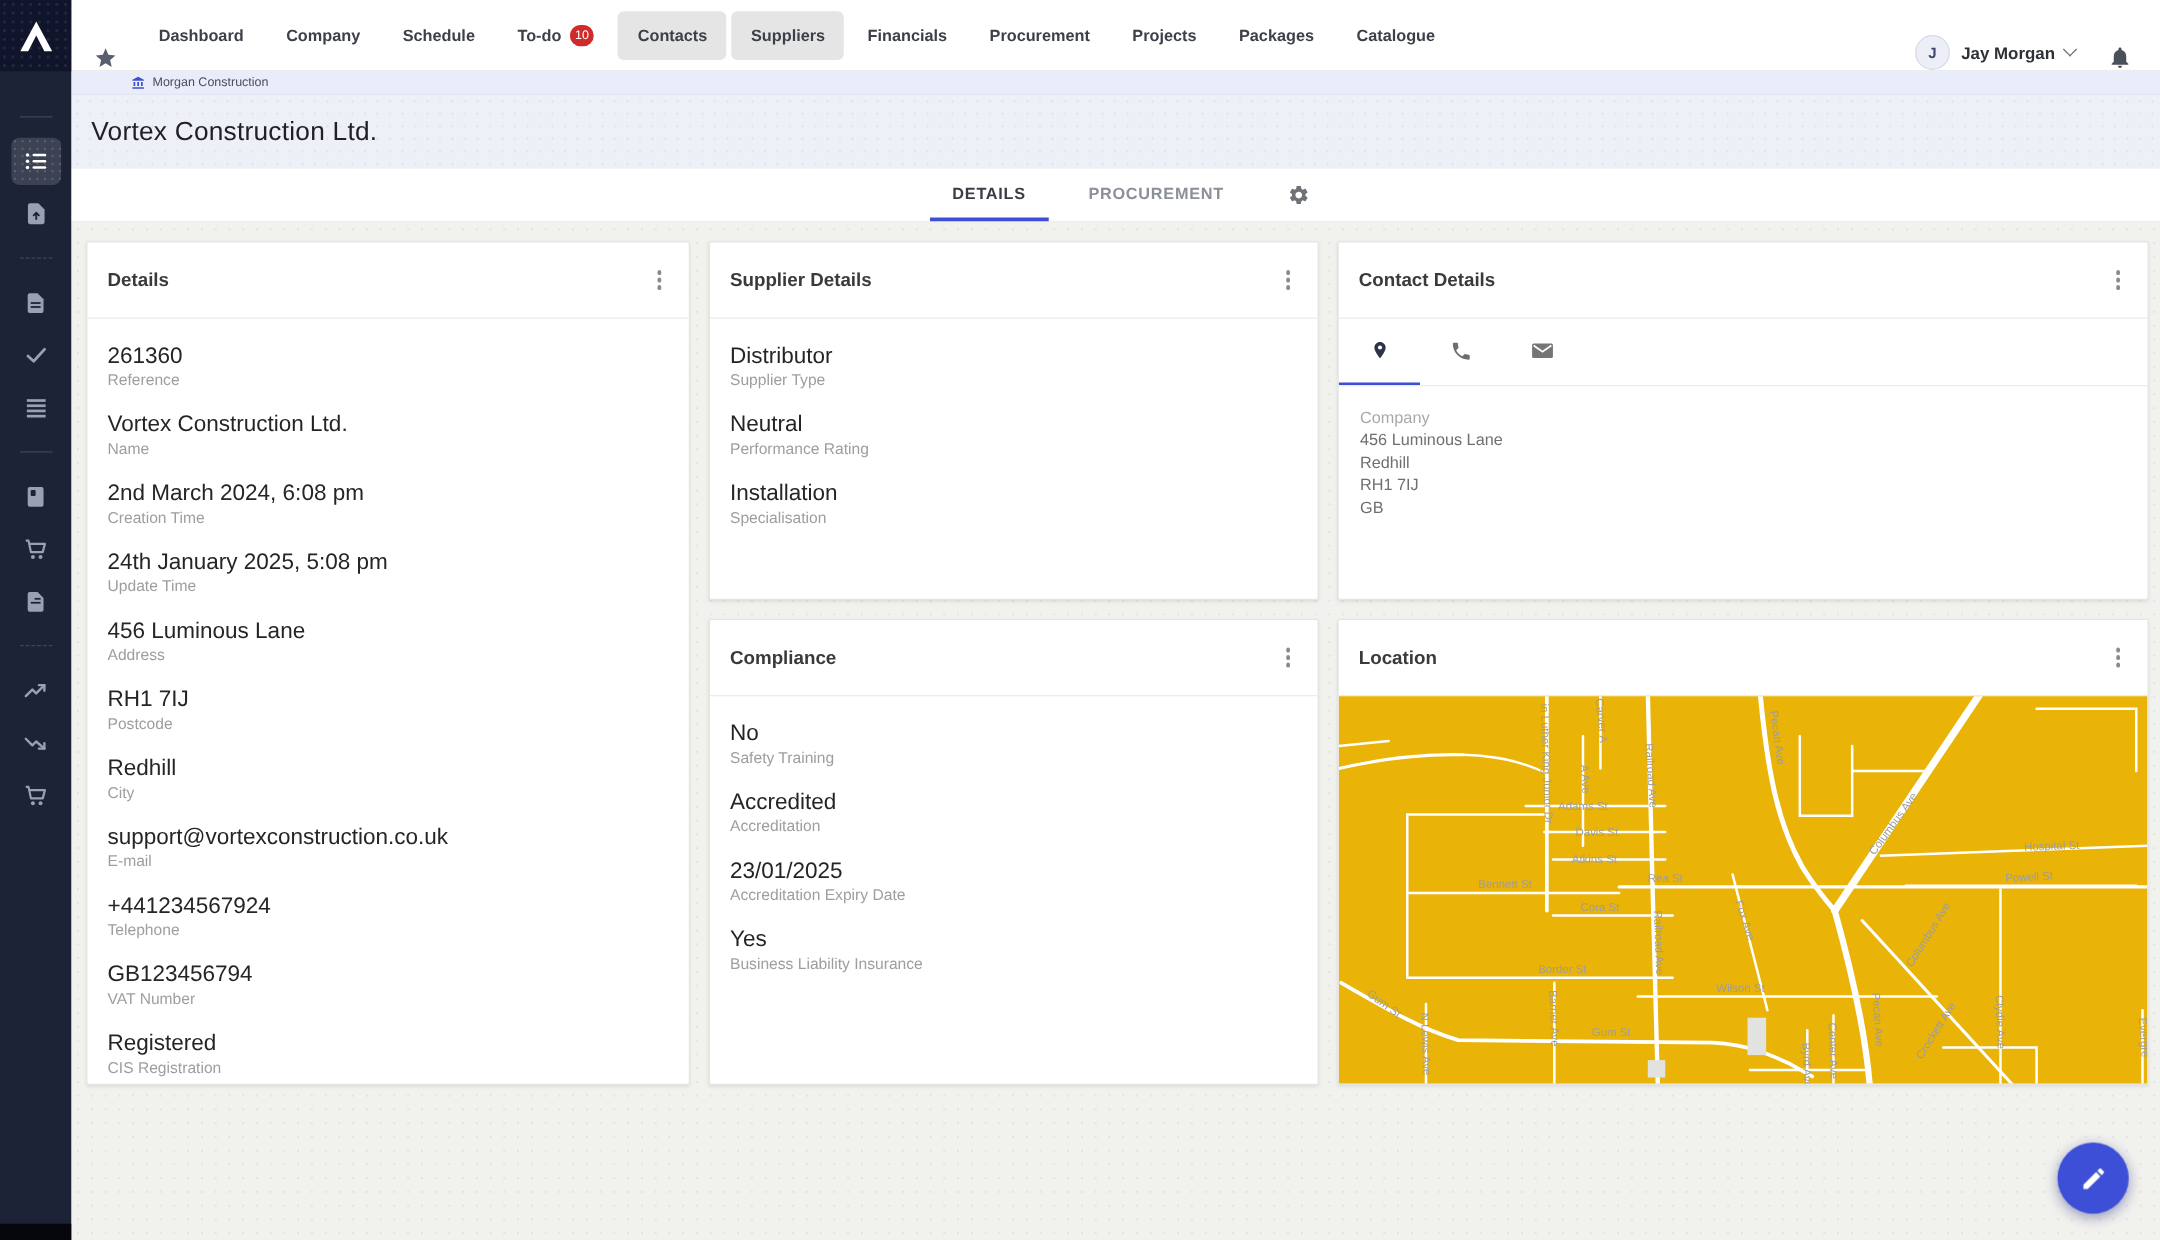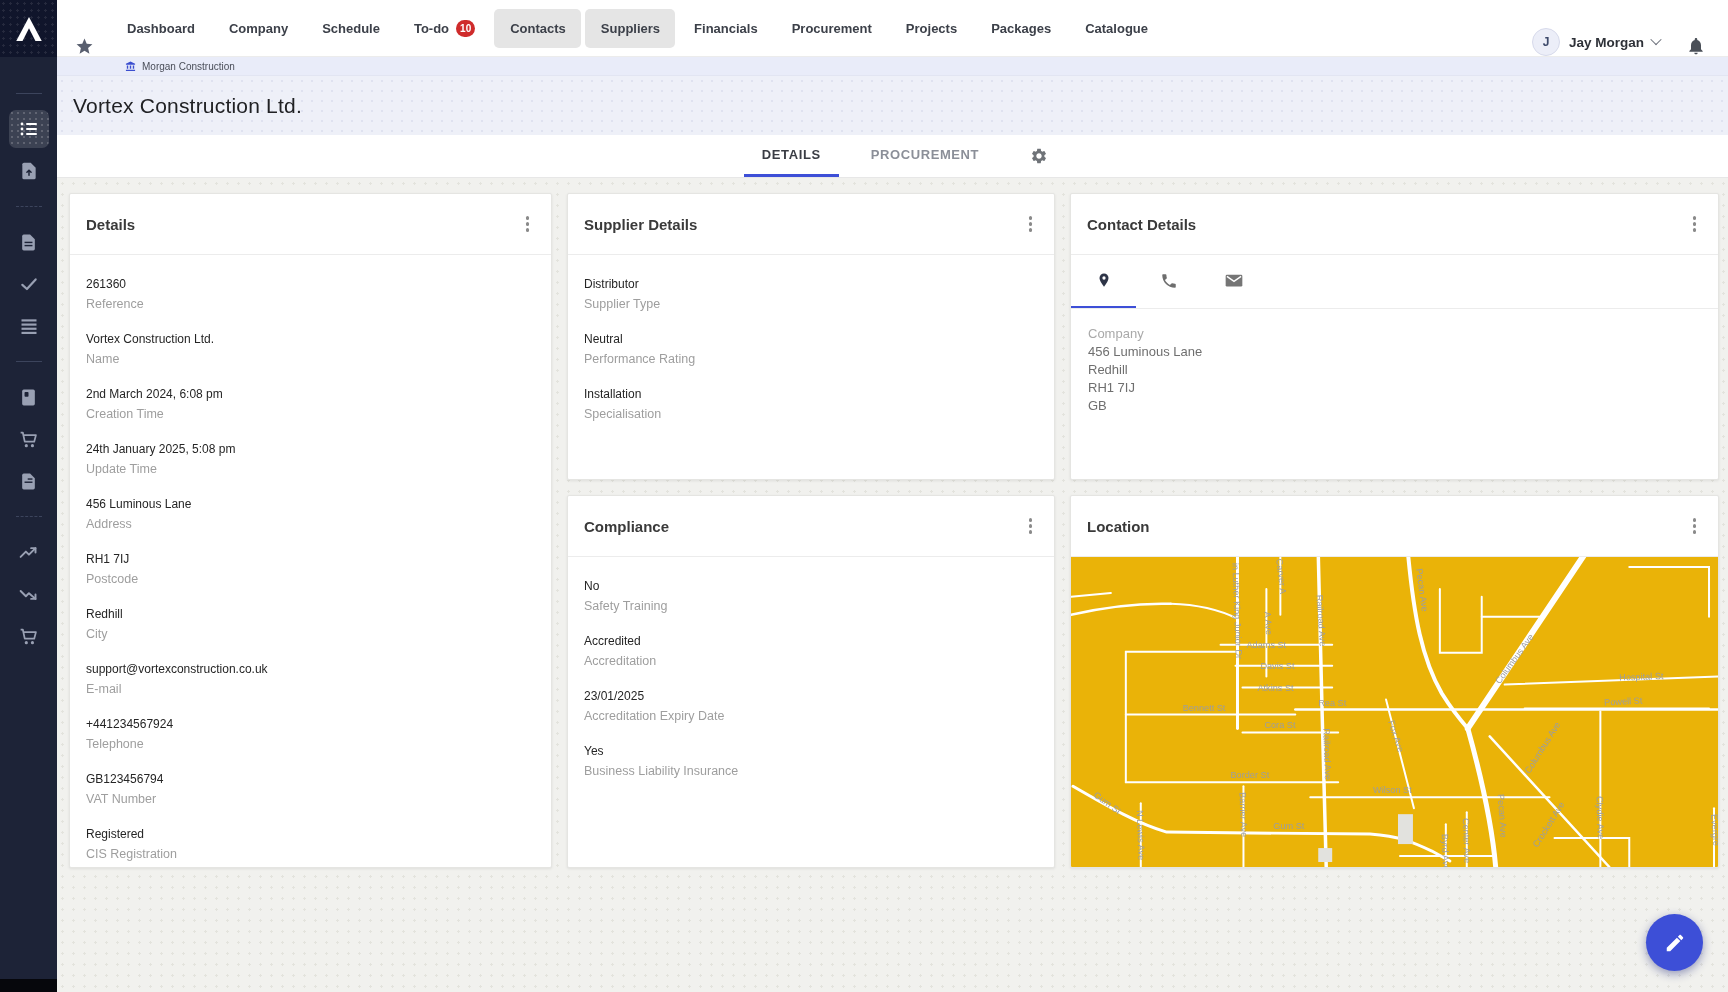--- a/index.html
+++ b/index.html
@@ -23,30 +23,30 @@
 
   
   .main { flex:1; display:flex; flex-direction:column; height:992px; }
 
   
   .header { height:57px; background:#ffffff; display:flex; align-items:flex-end; padding:0 22px 0 18px; border-bottom:1px solid #ececec; }
   .star-btn { margin-right:16px; cursor:pointer; display:flex; }
   .nav-items { display:flex; align-items:center; height:100%; }
   .nav-item { font-size:13px; font-weight:600; color:#3c4049; padding:12px 15px; margin:0 2px; border-radius:5px; cursor:pointer; display:flex; align-items:center; white-space:nowrap; }
   .nav-item.active { background:#e5e5e5;padding-left:16px; }
-  .nav-item .badge { background:#cf2b2b; color:#fff; font-size:10px; font-weight:700; min-width:17px; height:17px; border-radius:9px; display:flex; align-items:center; justify-content:center; margin-left:7px; padding:0 4px; }
+  .nav-item .badge { background:#cf2b2b; color:#fff; font-size:10px; font-weight:400; min-width:17px; height:17px; border-radius:9px; display:flex; align-items:center; justify-content:center; margin-left:7px; padding:0 4px; }
   .header .spacer { flex:1; }
   .user-chip { display:flex; align-items:center; cursor:pointer; margin-right:26px; }
   .avatar { width:28px; height:28px; border-radius:50%; background:#eceef8; border:1px solid #d7daeb; color:#3e4a6b; font-size:12px; font-weight:600; display:flex; align-items:center; justify-content:center; margin-right:9px; }
   .user-name { font-size:13.5px; font-weight:700; color:#2e3138; }
   .chev { width:8px; height:8px; border-right:1.6px solid #6b6f7a; border-bottom:1.6px solid #6b6f7a; transform:rotate(45deg) translate(-1px,-1px); margin-left:8px; margin-top:-3px; }
   .bell-btn { cursor:pointer; display:flex; }
 
   
-  .breadcrumb { height:19px; background:#e9ecf9; display:flex; align-items:center; padding-left:68px; border-bottom:1px solid #e2e5f2; }
+  .breadcrumb { height:19px; background:#e9ecf9; display:flex; align-items:center; padding-left:48px; border-bottom:1px solid #e2e5f2; }
   .breadcrumb .crumb { display:flex; align-items:center; cursor:pointer; }
   .breadcrumb span { font-size:10px; color:#4a4e59; margin-left:6px; }
   .titlebar { height:59px; background:#eef0f8;
        background-image:radial-gradient(#dfe2f0 .9px, transparent 1.1px); background-size:10px 10px;
        display:flex; align-items:center; padding-left:16px; }
   .page-title { font-size:21px; font-weight:500; color:#202124; letter-spacing:.2px; }
 
   
   .tabbar { height:43px; background:#fff; border-bottom:1px solid #e7e7e7; display:flex; justify-content:center; }
   .tabs { display:flex; align-items:stretch; }
@@ -61,21 +61,21 @@
   .col { display:flex; flex-direction:column; gap:15px;justify-content:flex-end; }
 
   .card { background:#fff; border:1px solid #e5e5e2; border-radius:2px; box-shadow:0 1px 3px rgba(0,0,0,.08); display:flex; flex-direction:column; overflow:hidden; }
   .card-head { display:flex; align-items:center; justify-content:space-between; padding:0 16px; height:61px; border-bottom:1px solid #ececec; flex:none; }
   .card-title { font-size:15px; font-weight:600; color:#3a3a3a; }
   .kebab { display:flex; flex-direction:column; gap:2.5px; padding:6px; cursor:pointer; }
   .kebab i { width:3.5px; height:3.5px; border-radius:50%; background:#8a8a8a; }
   .card-body { padding:20px 16px 0 16px; }
 
   .field { margin-bottom:18px; }
-  .field-value { font-size:12px; color:#252525; line-height:19px; }
+  .field-value { font-size:18px; color:#252525; line-height:19px; }
   .field-label { font-size:12.5px; color:#9e9e9e; line-height:15px; margin-top:3px; }
 
   
   .icon-tabs { display:flex; border-bottom:1px solid #ececec; flex:none; }
   .icon-tab { width:65px; height:53px; display:flex; align-items:center; justify-content:center; cursor:pointer; border-bottom:2px solid transparent; }
   .icon-tab.active { border-bottom-color:var(--accent); }
   .addr { padding:16px 17px; }
   .addr-label { font-size:13px; color:#a9a9a9; line-height:18px; }
   .addr-line { font-size:13px; color:#6f6f6f; line-height:18px; }
 

